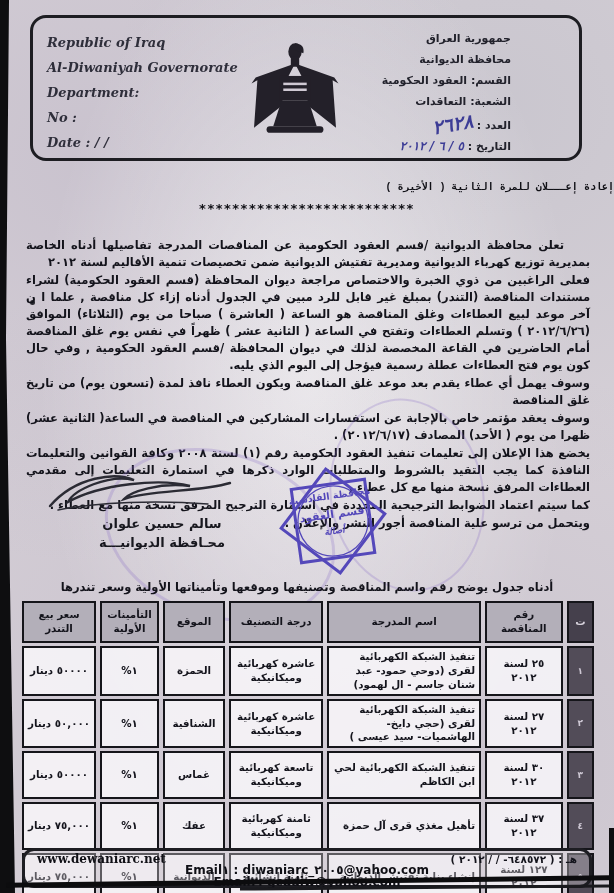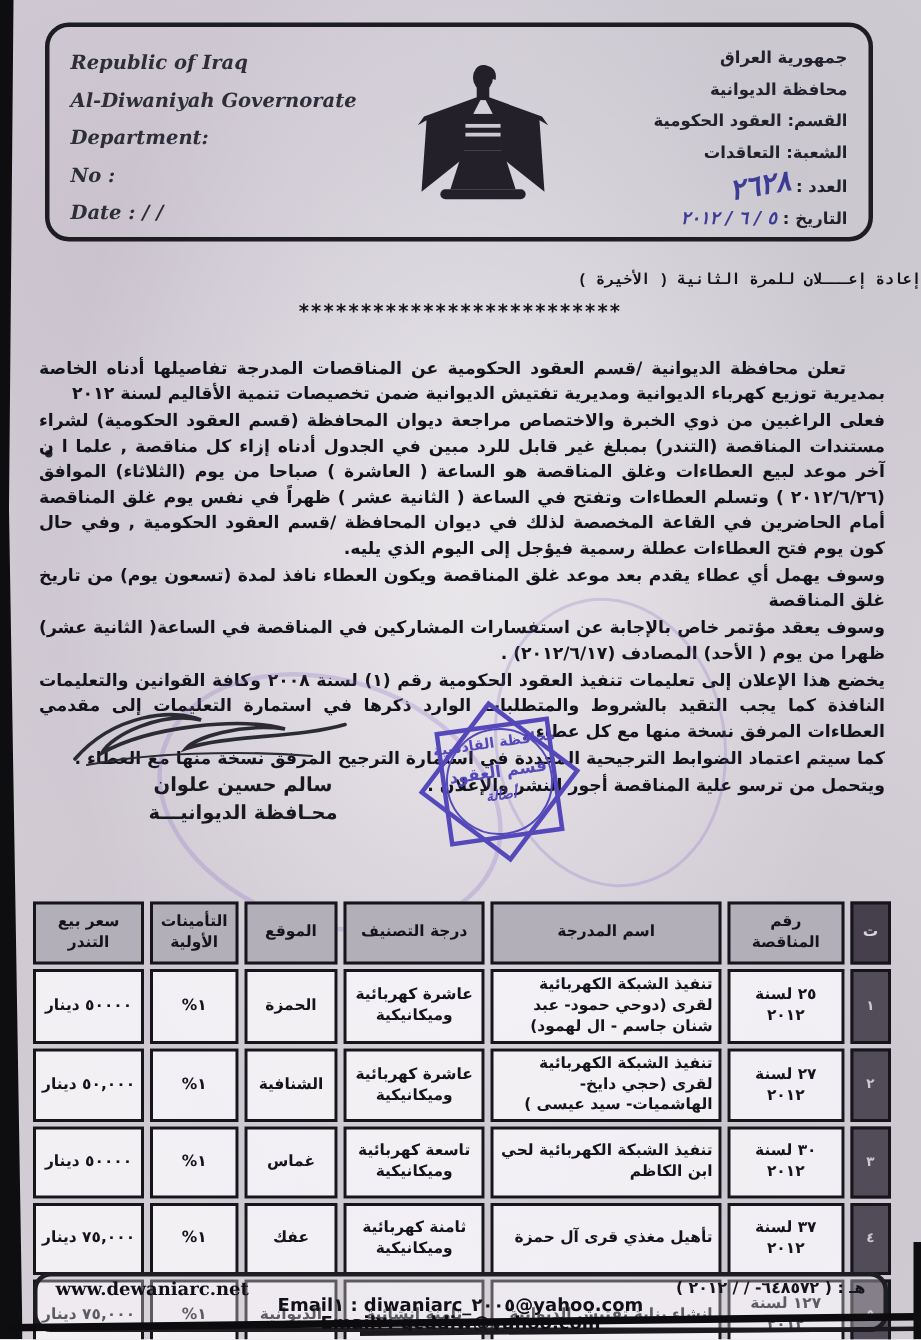--- a/index.html
+++ b/index.html
@@ -19,21 +19,21 @@
     clip-path:polygon(0 0,9px 0,6px 38%,15px 100%,0 100%);z-index:9;}
   .edge-bottom{position:absolute;left:6px;top:879px;width:604px;height:5px;background:#0c0c0e;
     transform:rotate(-0.7deg);z-index:9;}
   .edge-bottom2{position:absolute;left:240px;top:886px;width:370px;height:3px;background:#1a1a1e;
     transform:rotate(-0.5deg);z-index:9;}
   .edge-right{position:absolute;right:0;top:828px;width:5px;height:65px;background:#0e0e10;z-index:9;}
   .stray-mark{position:absolute;left:30px;top:300px;width:5px;height:5px;background:#2a2a30;border-radius:50%;}
 
   
   .letterhead{position:absolute;left:30px;top:15px;width:552px;height:146px;
-    border:3px solid #1d1d22;border-radius:16px;display:flex;justify-content:space-between;
+    border:3px solid #1d1d22;border-radius:16px;display:flex;
     padding:8px 14px;box-sizing:border-box;}
   .lh-en{width:200px;font-family:"DejaVu Serif",serif;font-style:italic;font-weight:bold;
     font-size:13px;color:#2e2e3a;line-height:25px;padding-top:4px;}
   .lh-emblem{width:96px;display:flex;align-items:flex-start;justify-content:center;padding-top:6px;}
   .lh-ar{width:168px;direction:rtl;text-align:right;font-weight:bold;font-size:11px;
     line-height:21px;color:#22222c;padding-top:2px;}
   .hand{display:inline-block;color:#3c3c96;font-style:italic;font-weight:bold;}
   .hand-number{font-size:19px;transform:rotate(-10deg) translateY(2px);letter-spacing:2px;}
   .hand-date{font-size:12px;}
 
@@ -176,20 +176,21 @@
           <rect x="24" y="24" width="74" height="74" transform="rotate(45 61 61)"></rect>
         </g>
         <circle cx="61" cy="61" r="35" fill="none" stroke="#5448ba" stroke-width="1.3"></circle>
       </svg>
       <div class="stamp-text stamp-t1">محافظة القادسية</div>
       <div class="stamp-text stamp-t2">قسم العقود</div>
       <div class="stamp-text stamp-t3">أصالة</div>
     </div>
   </div>
 
+  <div class="table-intro">أدناه جدول يوضح رقم واسم المناقصة وتصنيفها وموقعها وتأميناتها الأولية وسعر تندرها</div>
   <table class="tenders">
     <thead>
       <tr>
         <th class="c-seq">ت</th>
         <th class="c-no">رقم المناقصة</th>
         <th class="c-name">اسم المدرجة</th>
         <th class="c-grade">درجة التصنيف</th>
         <th class="c-loc">الموقع</th>
         <th class="c-dep">التأمينات الأولية</th>
         <th class="c-price">سعر بيع التندر</th>

